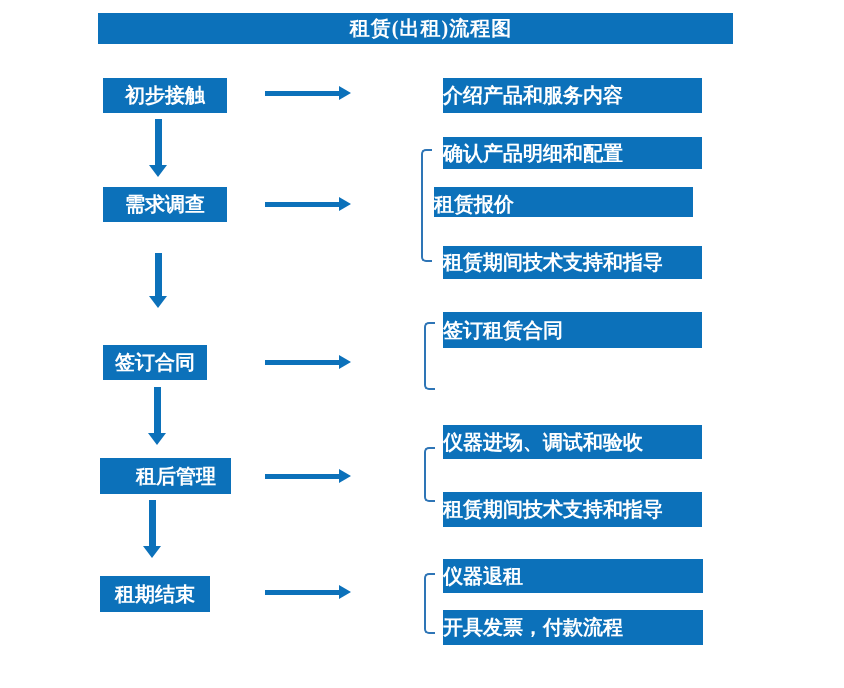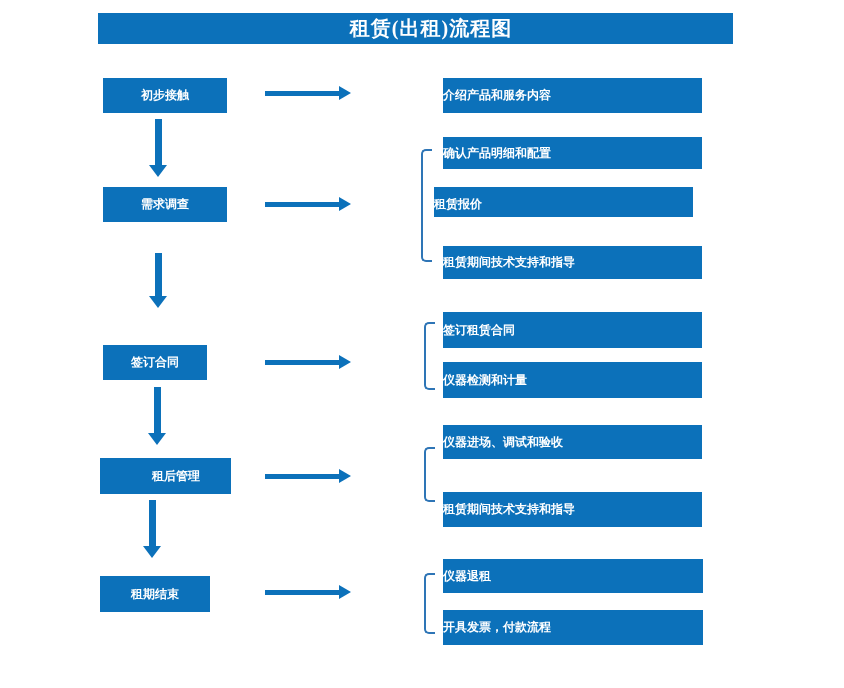--- a/index.html
+++ b/index.html
@@ -19,21 +19,21 @@
     font-weight: bold;
     text-align: center;
     line-height: 31px;
     letter-spacing: 1px;
     padding-left: 31px;
   }
   .box {
     position: absolute;
     background: #0c71ba;
     color: #ffffff;
-    font-size: 12px;
+    font-size: 20px;
     font-weight: bold;
     white-space: nowrap;
     overflow: hidden;
     font-family: Liberation Serif, serif;
   }
   .left-box { text-align: center; }
   .right-box { text-align: left; box-sizing: border-box; }
   .v-shaft { position: absolute; width: 7px; background: #0c71ba; }
   .v-head {
     position: absolute; width: 0; height: 0;
@@ -113,21 +113,20 @@
   <div class="bracket" style="left:424px; top:447px; height:51px;"></div>
   <div class="bracket" style="left:424px; top:573px; height:57px;"></div>
 
   <div class="box right-box" style="left:443px; top:78px; width:259px; height:35px; line-height:35px;">介绍产品和服务内容</div>
 
   <div class="box right-box" style="left:443px; top:137px; width:259px; height:32px; line-height:32px;">确认产品明细和配置</div>
   <div class="box right-box" style="left:434px; top:187px; width:259px; height:30px; line-height:35px;">租赁报价</div>
   <div class="box right-box" style="left:443px; top:246px; width:259px; height:33px; line-height:33px;">租赁期间技术支持和指导</div>
 
   <div class="box right-box" style="left:443px; top:312px; width:259px; height:36px; line-height:36px;">签订租赁合同</div>
-  <div class="box right-box" style="left:443px; top:362px; width:259px; height:36px; line-height:36px;">仪器检测和计量</div>
 
   <div class="box right-box" style="left:443px; top:425px; width:259px; height:34px; line-height:34px;">仪器进场、调试和验收</div>
   <div class="box right-box" style="left:443px; top:492px; width:259px; height:35px; line-height:35px;">租赁期间技术支持和指导</div>
 
   <div class="box right-box" style="left:443px; top:559px; width:260px; height:34px; line-height:34px;">仪器退租</div>
   <div class="box right-box" style="left:443px; top:610px; width:260px; height:35px; line-height:35px;">开具发票，付款流程</div>
 
 </div>
 
 </body></html>

